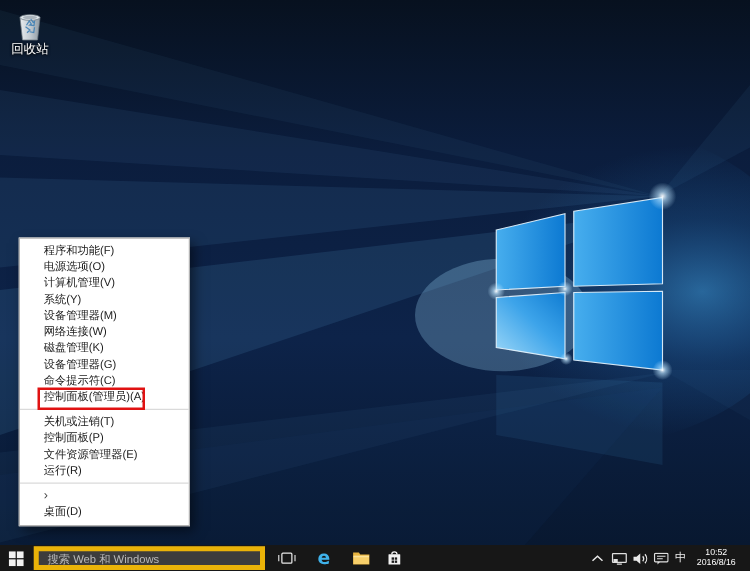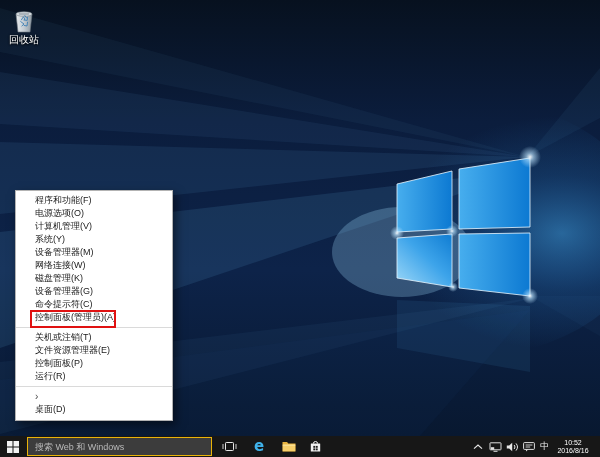--- a/index.html
+++ b/index.html
@@ -10,37 +10,37 @@
   .desktop{position:absolute;left:0;top:0;right:0;bottom:21px;overflow:hidden;}
   .wallpaper{position:absolute;left:0;top:0;width:100%;height:100%;display:block;}
 
   
   .desk-icon{position:absolute;left:6px;top:8px;width:36px;text-align:center;cursor:pointer;}
   .desk-icon svg{display:block;margin:0 auto;}
   .desk-icon .dlabel{margin-top:1px;font-size:10px;line-height:9px;color:#fff;
     text-shadow:0 1px 2px rgba(0,0,0,.9),0 0 2px rgba(0,0,0,.8);}
 
   
-  .winx{position:absolute;left:15px;top:190px;width:158px;box-sizing:border-box;
+  .winx{position:absolute;left:15px;top:190px;width:137px;box-sizing:border-box;
     background:#fff;border:1px solid #b3b3b3;box-shadow:3px 4px 9px rgba(0,0,0,.5);
     padding:3px 0 4px 0;}
   .mi{position:relative;height:13px;display:flex;align-items:center;
     padding:0 8px 0 19px;font-size:9px;line-height:13px;color:#1b1b1b;cursor:pointer;white-space:nowrap;}
   .mi .lbl{flex:1;overflow:hidden;}
   .mi .arrow{font-size:10px;color:#4a4a4a;margin-right:-2px;}
   .msep{height:1px;background:#dadada;margin:3px 0;}
   .hlbox{position:absolute;left:14px;top:-1px;width:82px;height:14px;
     border:2px solid var(--hl,#e01212);pointer-events:none;z-index:3;}
 
   
   .taskbar{position:absolute;left:0;bottom:0;width:600px;height:21px;background:#171717;}
   .tb-item{position:absolute;top:0;height:21px;display:flex;align-items:center;justify-content:center;cursor:pointer;}
   .start{left:0;width:25px;}
   .searchbox{position:absolute;left:27px;top:1px;width:185px;height:19px;box-sizing:border-box;
-    background:#3c3c3c;border:1px solid #eab308;color:#ddd;font-size:9px;padding:0 4px 0 7px;
+    background:#3c3c3c;border:4px solid #eab308;color:#ddd;font-size:9px;padding:0 4px 0 7px;
     font-family:"Liberation Sans","DejaVu Sans",sans-serif;outline:none;}
   .searchbox::placeholder{color:#b9b9b9;opacity:1;}
   .icon-taskview{left:219px;width:20px;}
   .icon-edge{left:249px;width:20px;}
   .icon-folder{left:279px;width:20px;}
   .icon-store{left:305px;width:20px;}
   .edge-e{color:#3fb2ea;font-size:15px;font-weight:bold;line-height:15px;font-family:"DejaVu Sans",sans-serif;}
   .tray-chevron{left:471px;width:14px;}
   .tray-network{left:488px;width:15px;}
   .tray-volume{left:505px;width:15px;}
@@ -165,24 +165,24 @@
           </div>
           <div class="mi">
             <span class="lbl">控制面板(管理员)(A)</span>
             <div class="hlbox"></div>
           </div>
           <div class="msep"></div>
           <div class="mi">
             <span class="lbl">关机或注销(T)</span>
           </div>
           <div class="mi">
+            <span class="lbl">控制面板(P)</span>
+          </div>
+          <div class="mi">
             <span class="lbl">文件资源管理器(E)</span>
-          </div>
-          <div class="mi">
-            <span class="lbl">控制面板(P)</span>
           </div>
           <div class="mi">
             <span class="lbl">运行(R)</span>
           </div>
           <div class="msep"></div>
           <div class="mi">
             <span class="arrow">›</span>
           </div>
           <div class="mi">
             <span class="lbl">桌面(D)</span>

